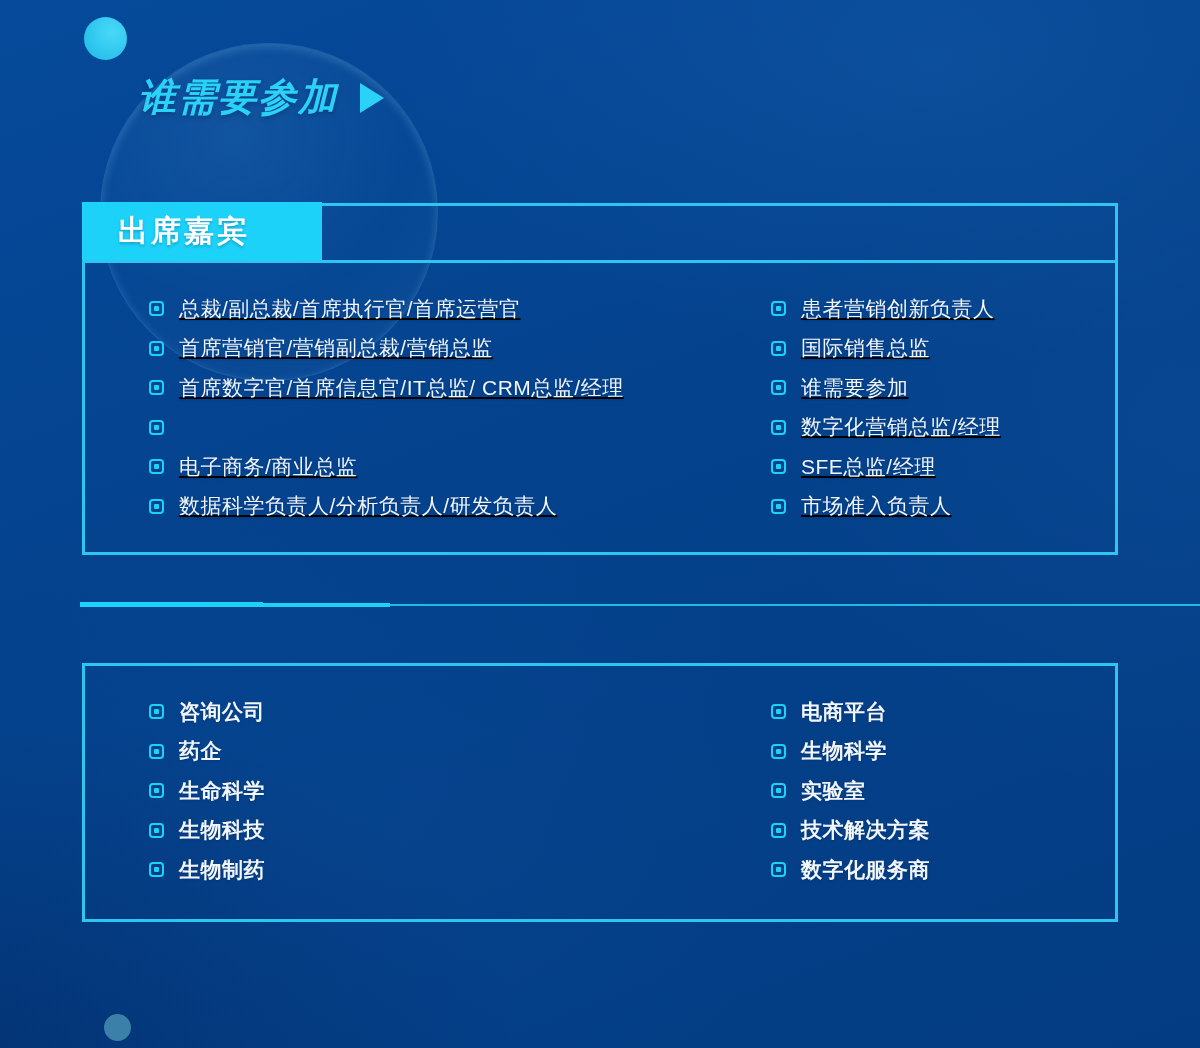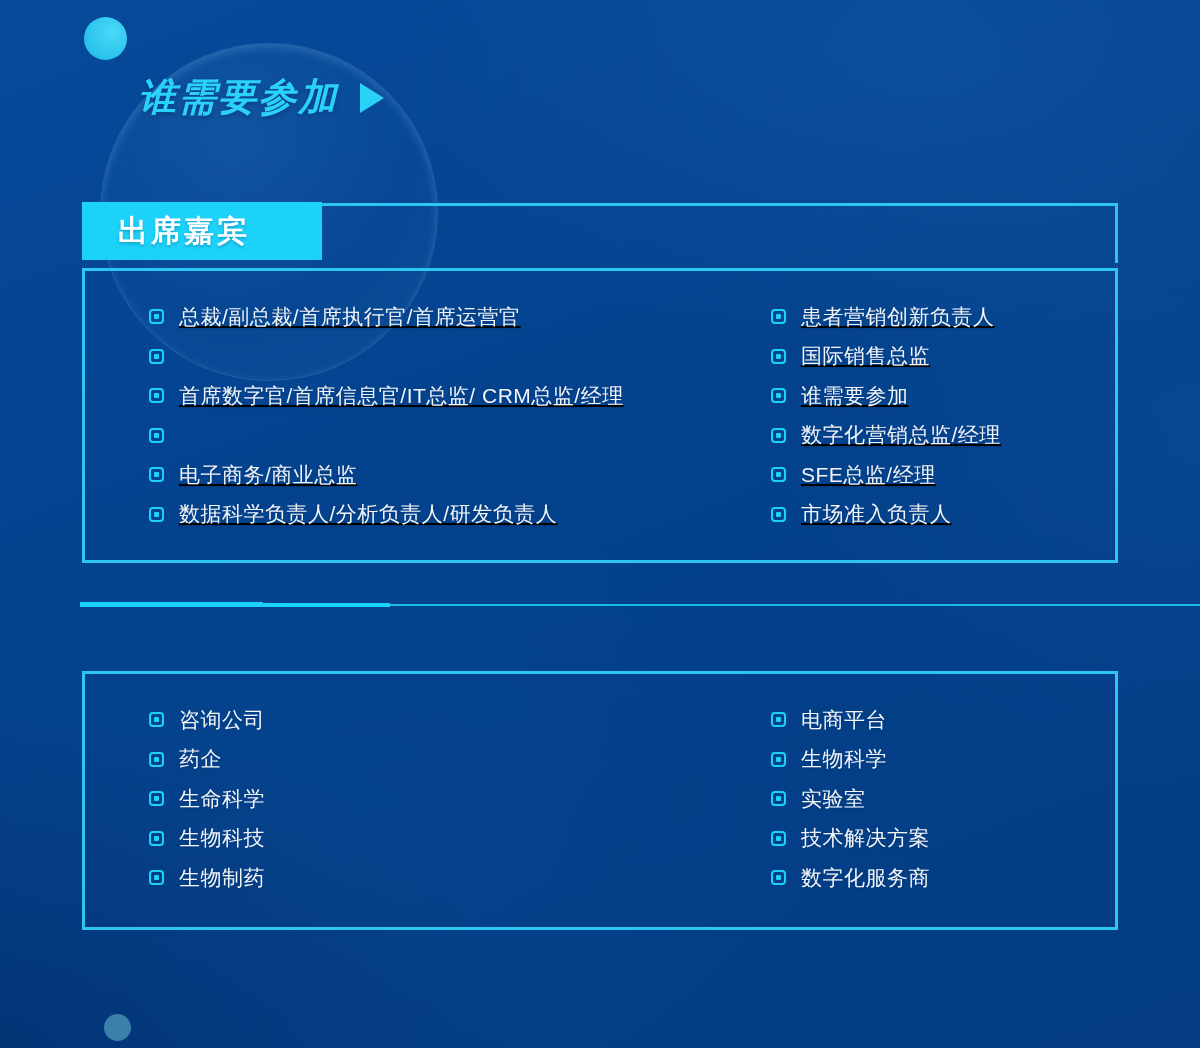--- a/index.html
+++ b/index.html
@@ -54,21 +54,21 @@
   }
   .panel-tab .panel-title {
     color:#ffffff; font-size:30px; font-weight:bold; letter-spacing:3px;
     text-shadow:0 2px 3px rgba(0,60,120,0.30);
   }
   .panel-header-outline {
     position:absolute; left:240px; right:0; top:1px; bottom:-3px;
     border-top:3px solid; border-right:3px solid;
   }
   .panel-body {
-    border:3px solid; margin-top:8px;
+    border:3px solid; margin-top:0;
     display:grid; grid-template-columns:622px 1fr;
     padding:26px 0 26px 64px;
   }
   .panel-1 .panel-body { min-height:285px; }
   .panel-2 .panel-body { min-height:259px; }
 
   .item-col { list-style:none; }
   .list-item { display:flex; align-items:center; height:39.5px; }
   .bullet {
     width:15px; height:15px; border:2.5px solid; border-radius:4px;
@@ -111,20 +111,21 @@
           <li class="list-item">
     <span class="bullet" style="border-color: rgb(29, 210, 248);">
       <span class="bullet-inner" style="background: rgb(29, 210, 248);"></span>
     </span>
     <span class="item-label" style="color: rgb(242, 246, 249);">总裁/副总裁/首席执行官/首席运营官</span>
   </li>
           <li class="list-item">
     <span class="bullet" style="border-color: rgb(29, 210, 248);">
       <span class="bullet-inner" style="background: rgb(29, 210, 248);"></span>
     </span>
+    <span class="item-label" style="color: rgb(242, 246, 249);">首席营销官/营销副总裁/营销总监</span>
   </li>
           <li class="list-item">
     <span class="bullet" style="border-color: rgb(29, 210, 248);">
       <span class="bullet-inner" style="background: rgb(29, 210, 248);"></span>
     </span>
     <span class="item-label" style="color: rgb(242, 246, 249);">首席数字官/首席信息官/IT总监/ CRM总监/经理</span>
   </li>
           <li class="list-item">
     <span class="bullet" style="border-color: rgb(29, 210, 248);">
       <span class="bullet-inner" style="background: rgb(29, 210, 248);"></span>
@@ -182,21 +183,21 @@
   </li>
         </ul>
     </div>
   </div>
 
   <div class="divider-seg seg-1" style="background: rgb(29, 210, 248);"></div>
   <div class="divider-seg seg-2" style="background: rgb(29, 210, 248);"></div>
   <div class="divider-seg seg-3" style="background: rgb(29, 210, 248);"></div>
 
   <div class="panel panel-2">
-    <div class="panel-body" style="border-color: rgb(44, 198, 241);">
+    <div class="panel-body" style="border-color: rgb(44, 198, 241); font-weight: bold;">
       <ul class="item-col">
           <li class="list-item">
     <span class="bullet" style="border-color: rgb(29, 210, 248);">
       <span class="bullet-inner" style="background: rgb(29, 210, 248);"></span>
     </span>
     <span class="item-label" style="color: rgb(242, 246, 249);">咨询公司</span>
   </li>
           <li class="list-item">
     <span class="bullet" style="border-color: rgb(29, 210, 248);">
       <span class="bullet-inner" style="background: rgb(29, 210, 248);"></span>

